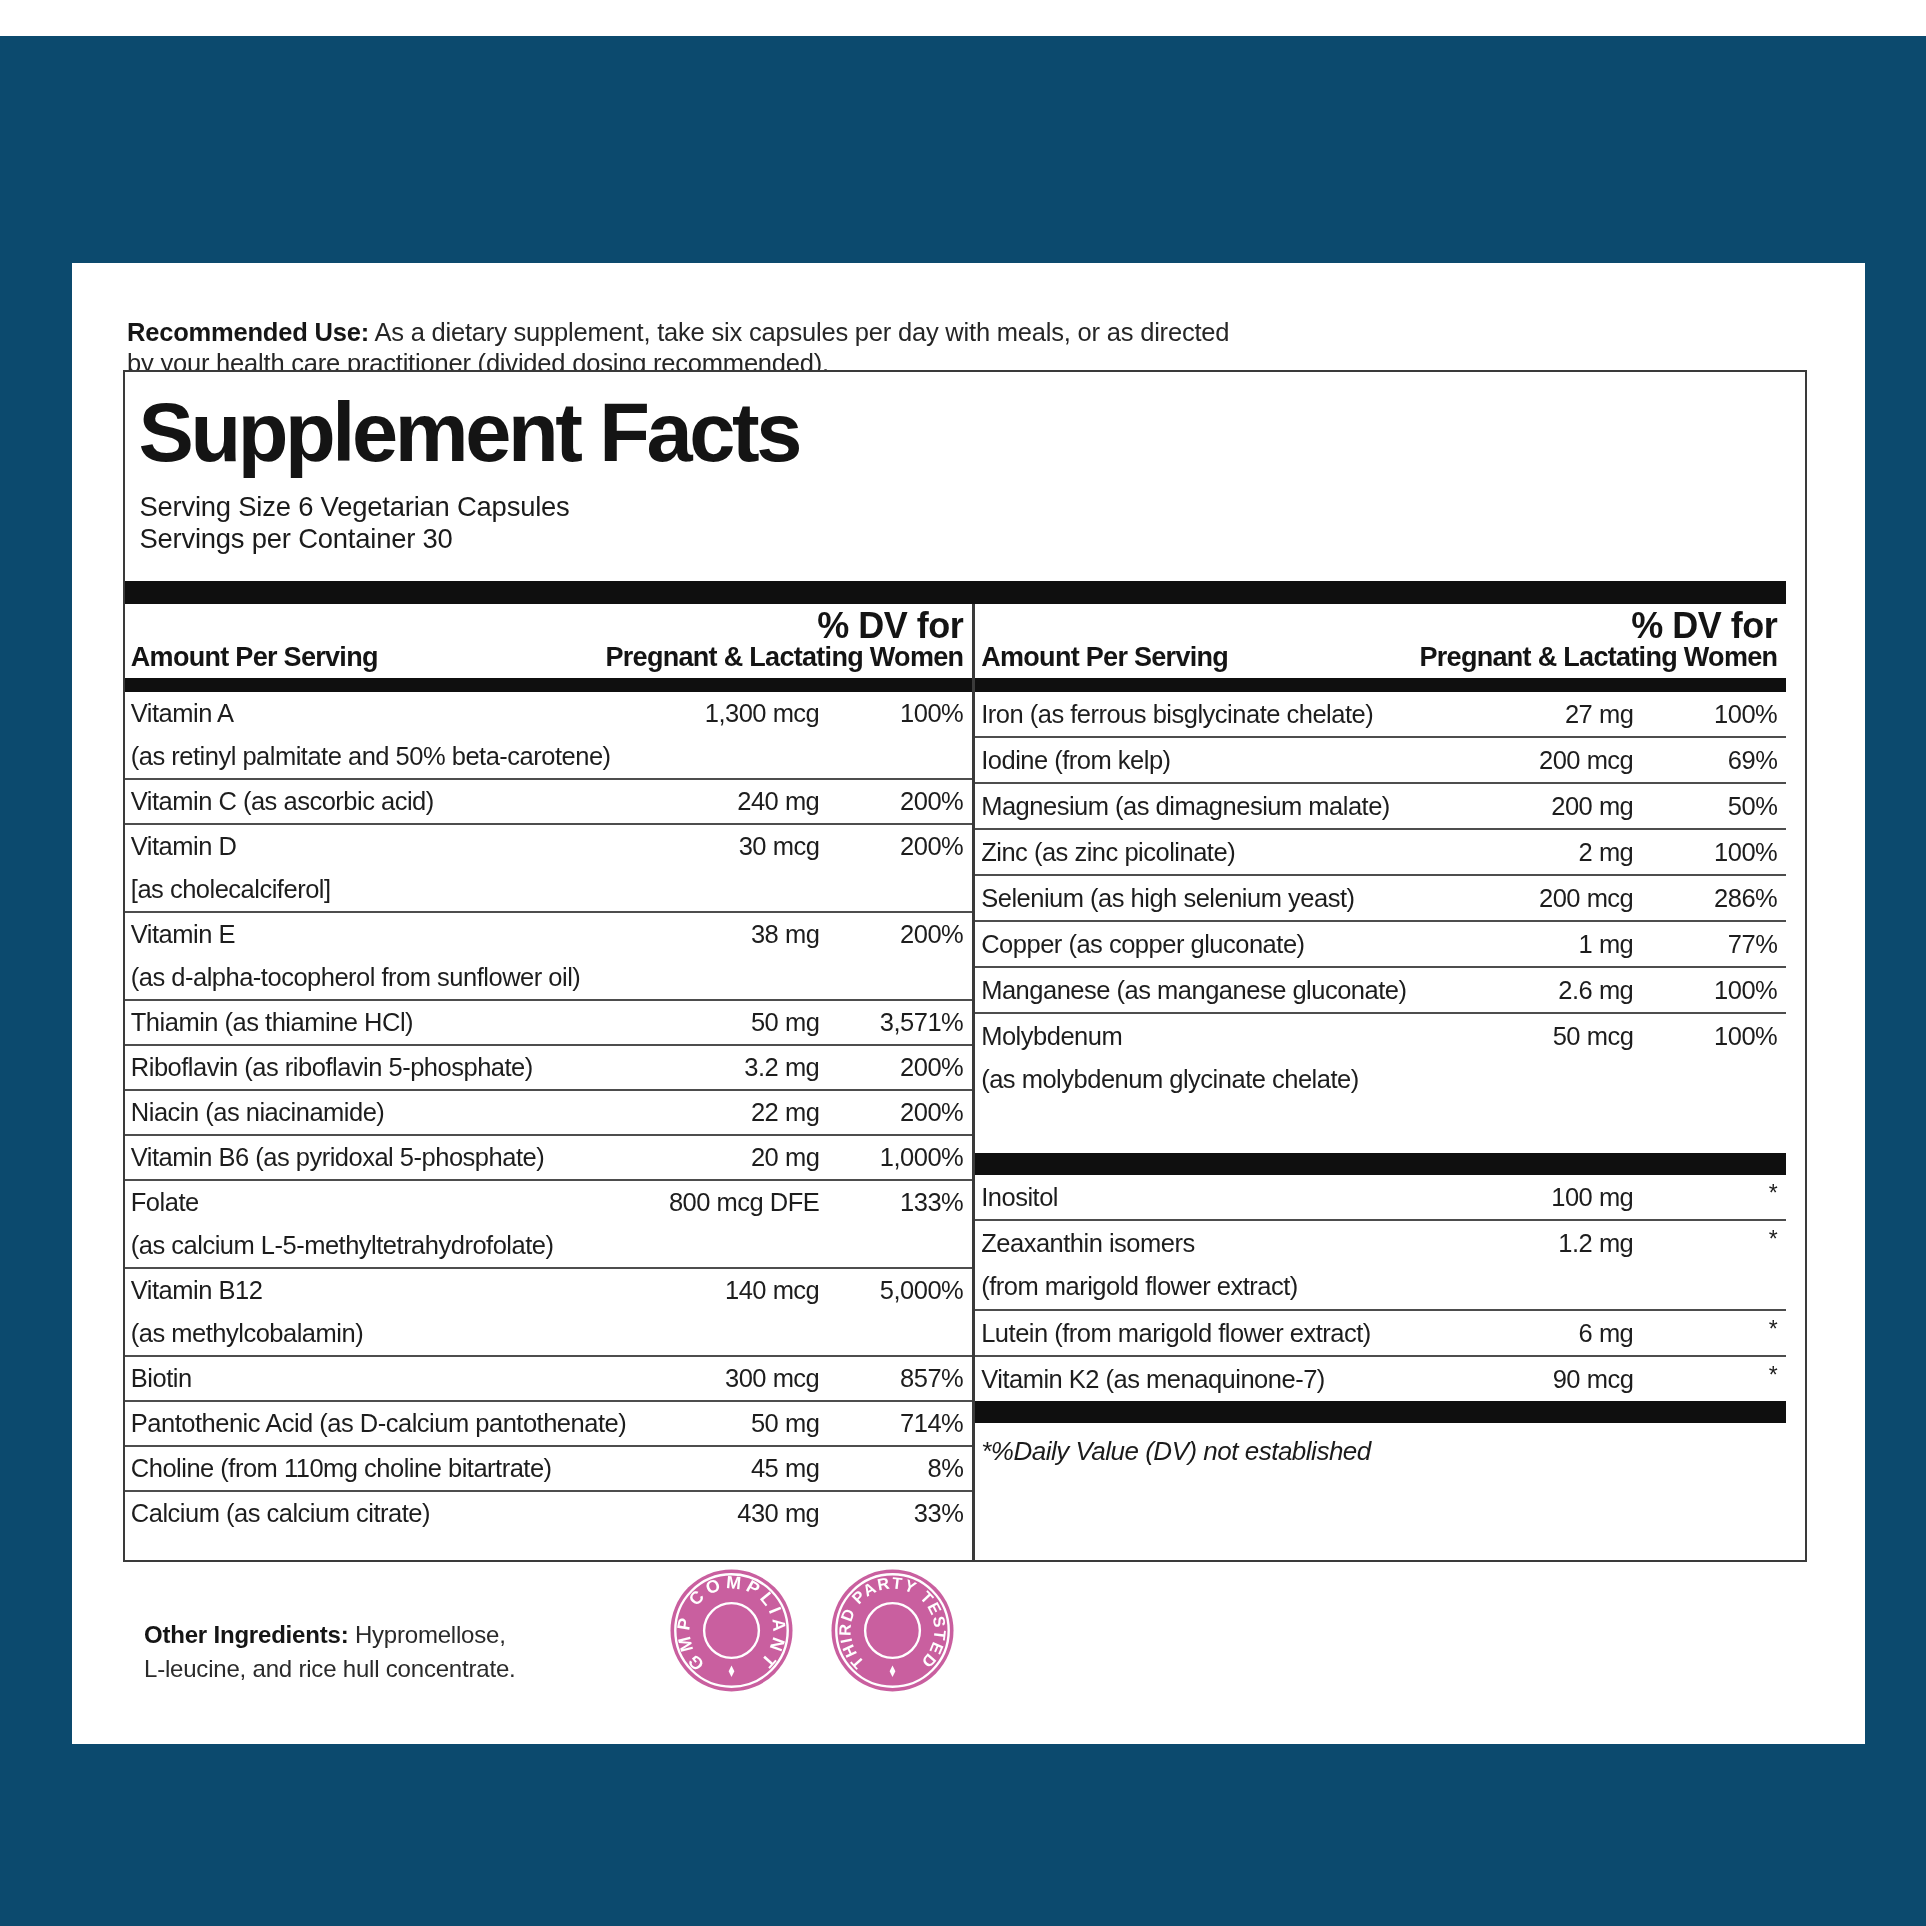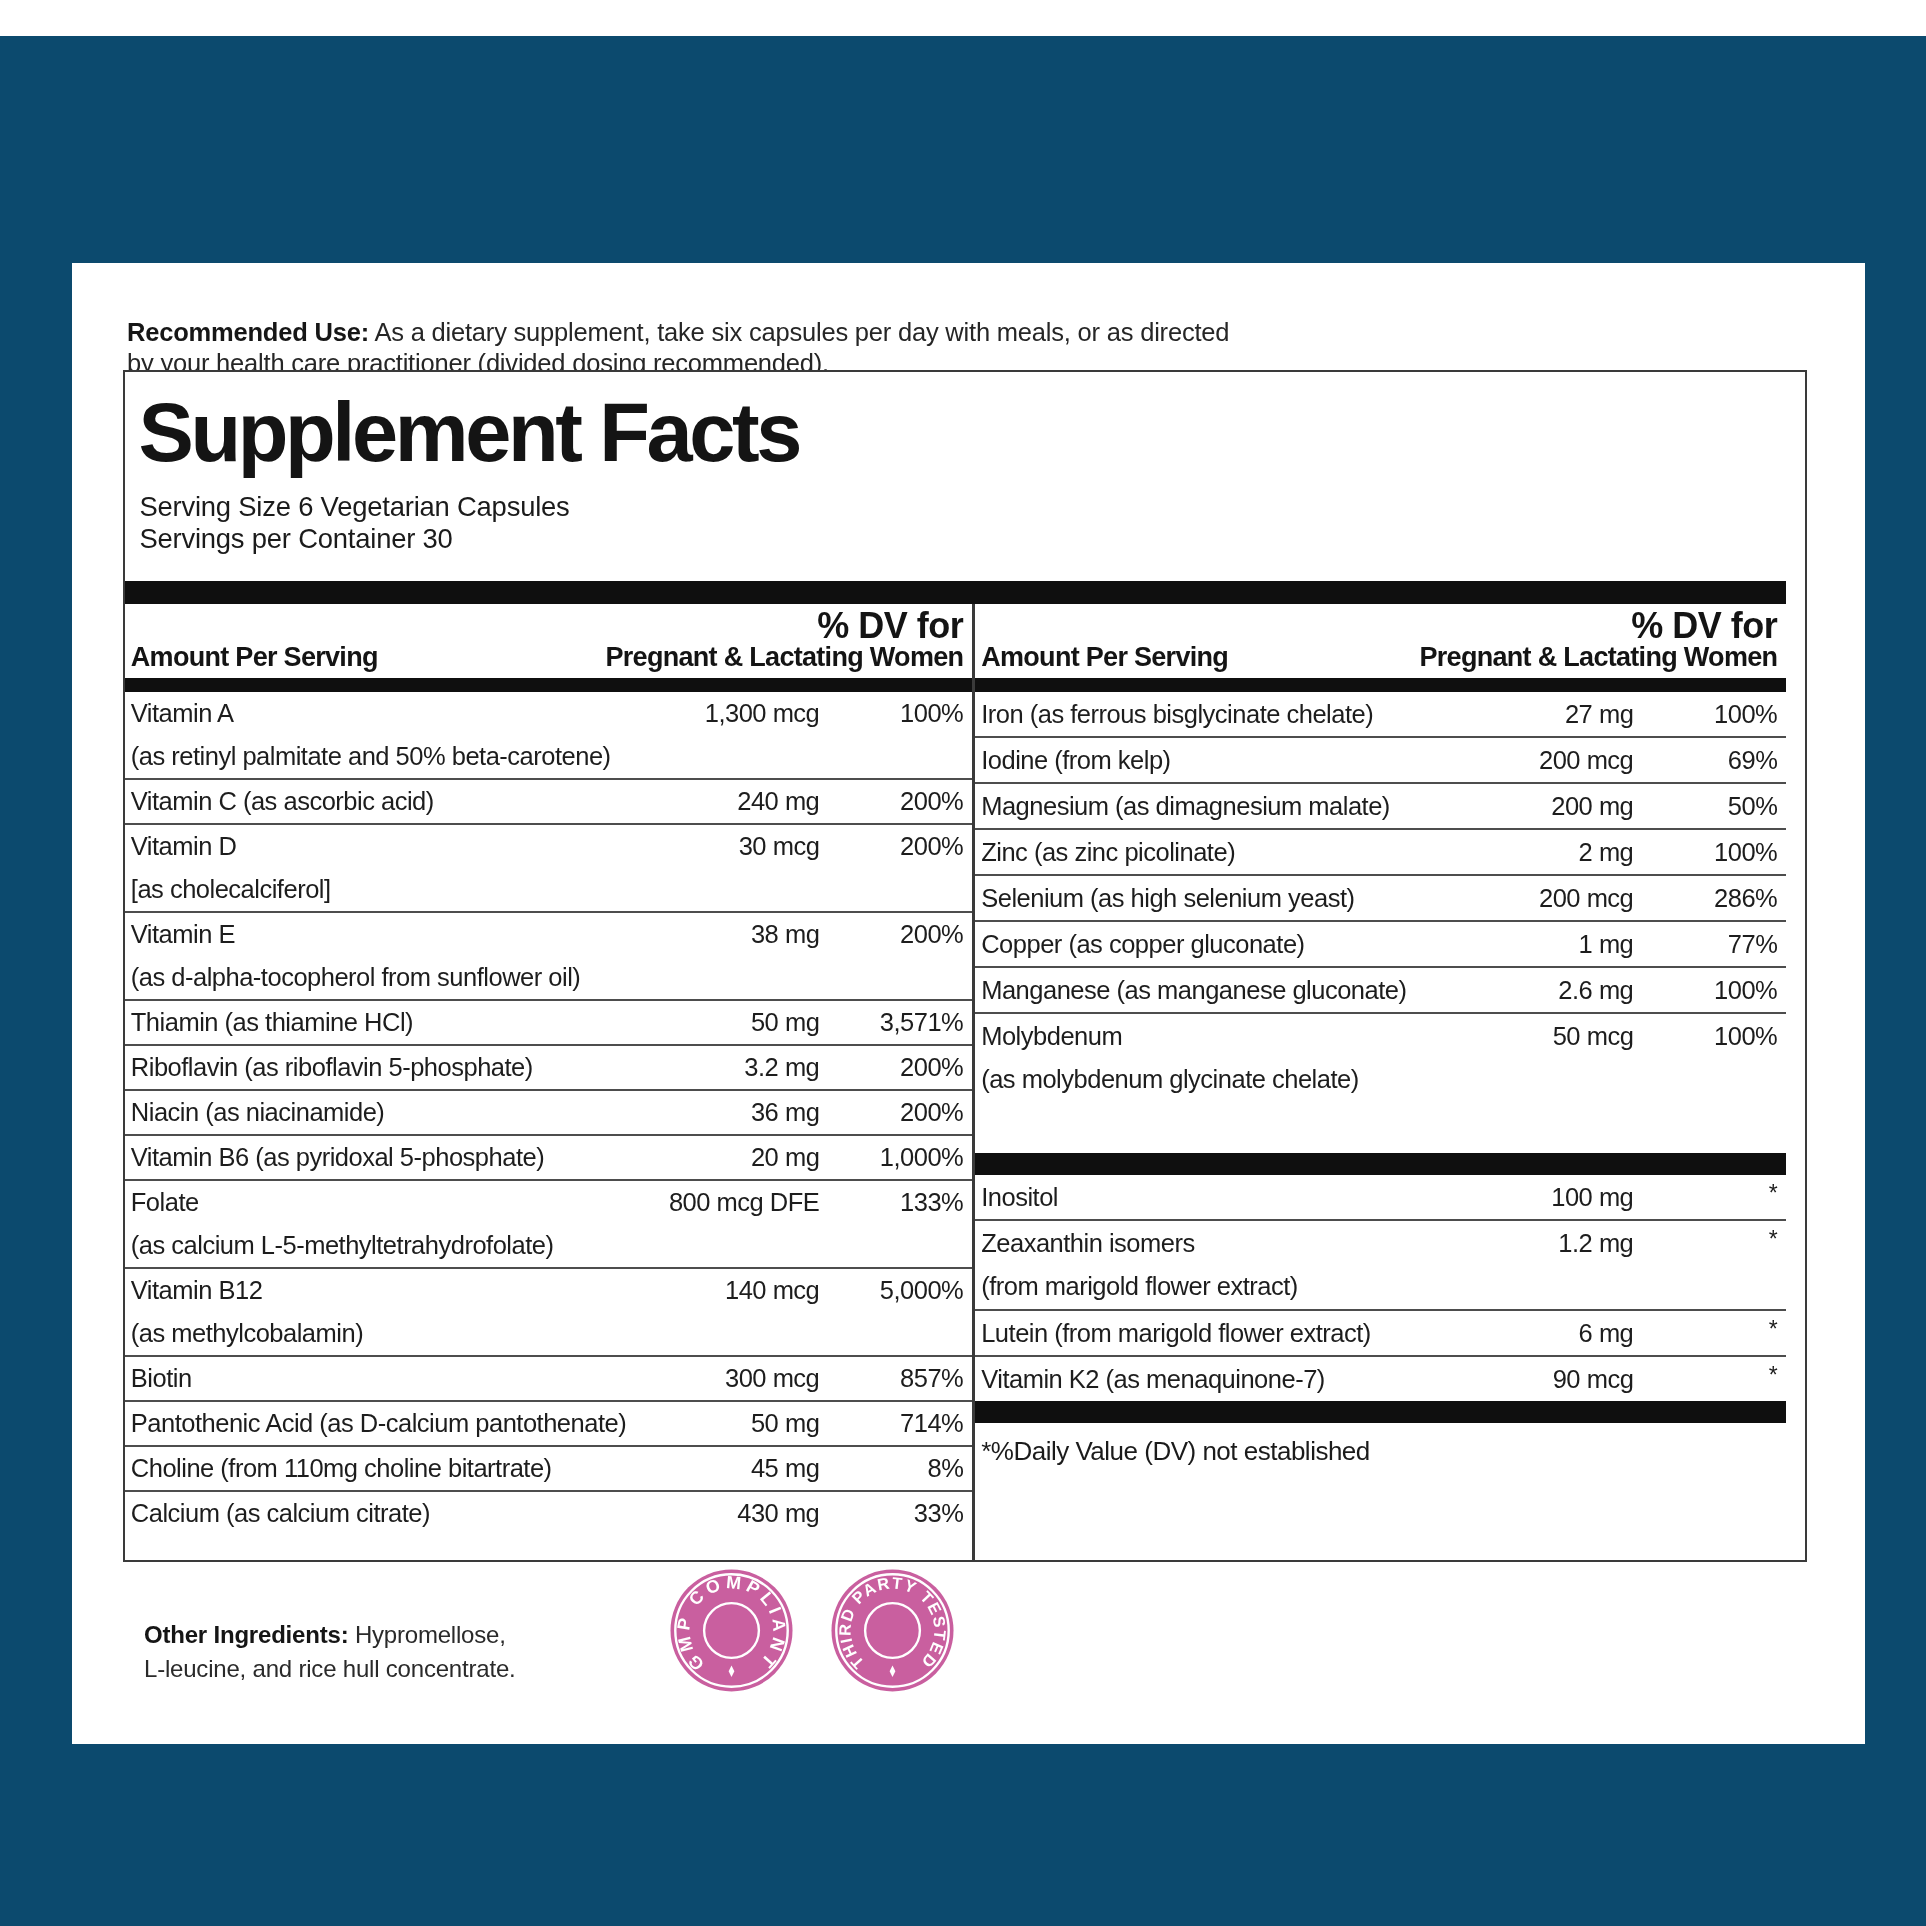--- a/index.html
+++ b/index.html
@@ -34,21 +34,21 @@
   .line{display:flex;align-items:center;height:43px;padding:0 8.7px 0 5.8px;font-size:25.5px;letter-spacing:-0.5px;color:#1d1d1d;}
   .col-right .line{height:44px;}
   .nm{flex:1 1 auto;white-space:nowrap;min-width:0;}
   .amt{width:154px;text-align:right;white-space:nowrap;}
   .dv{width:144px;text-align:right;white-space:nowrap;}
   .dv.ast{align-self:flex-start;padding-top:4.8px;font-size:23px;}
   .line.sub{display:block;line-height:43px;}
 
   .gap{height:51px;}
   .bar-mid{height:21.7px;background:#0f0f0f;}
-  .footnote{margin-top:13.5px;padding:0 8.7px 0 5.8px;font-size:26px;letter-spacing:-0.5px;color:#1b1b1b;}
+  .footnote{margin-top:13.5px;padding:0 8.7px 0 5.8px;font-size:26px;letter-spacing:-0.5px;color:#1b1b1b;font-style:italic;}
 
   
   .other-ing{position:absolute;left:72px;top:1331px;width:626px;font-size:24px;line-height:34px;color:#2a2a2a;letter-spacing:-0.2px;}
   .other-ing b{color:#151515;}
   .badges{position:absolute;left:598px;top:1306px;display:flex;gap:38px;}
   .badge text{font-weight:700;fill:#ffffff;}
   .badge.b0 text{font-size:37px;letter-spacing:9px;}
   .badge.b1 text{font-size:34px;letter-spacing:3px;}
 </style>
 </head>
@@ -121,21 +121,21 @@
               <div class="item">
                 <div class="line">
                   <span class="nm">Riboflavin (as riboflavin 5-phosphate)</span>
                   <span class="amt">3.2 mg</span>
                   <span class="dv">200%</span>
                 </div>
               </div>
               <div class="item">
                 <div class="line">
                   <span class="nm">Niacin (as niacinamide)</span>
-                  <span class="amt">36 mg</span>
+                  <span class="amt">22 mg</span>
                   <span class="dv">200%</span>
                 </div>
               </div>
               <div class="item">
                 <div class="line">
                   <span class="nm">Vitamin B6 (as pyridoxal 5-phosphate)</span>
                   <span class="amt">20 mg</span>
                   <span class="dv">1,000%</span>
                 </div>
               </div>

